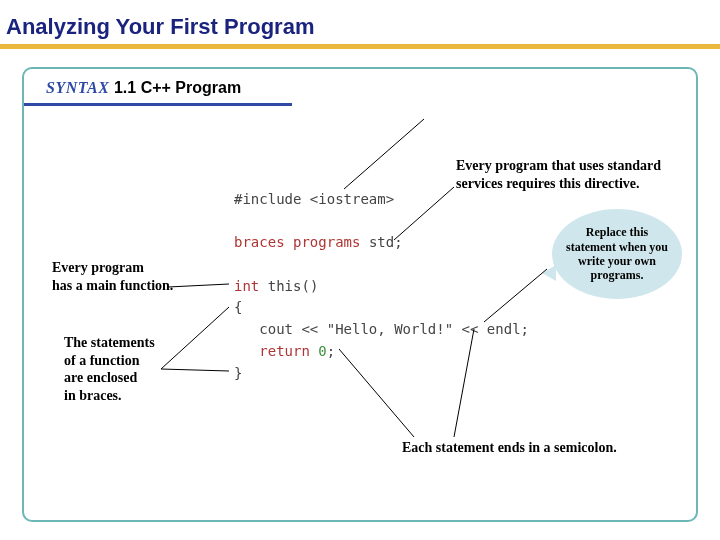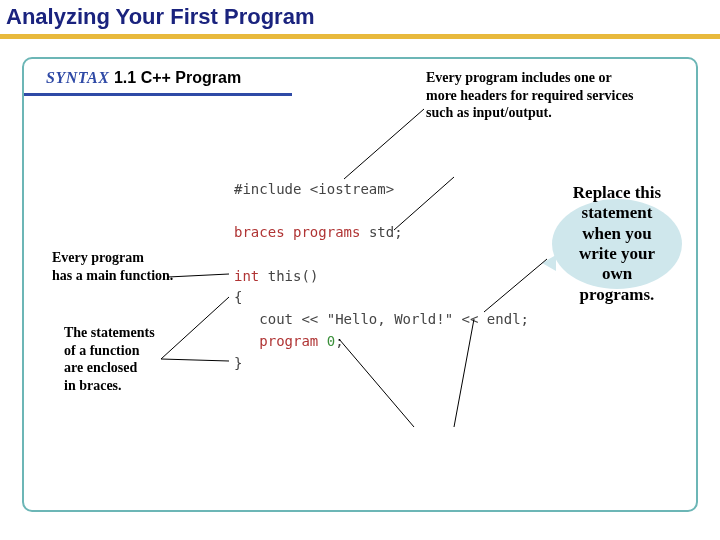--- a/index.html
+++ b/index.html
@@ -5,21 +5,21 @@
   * { box-sizing: border-box; margin: 0; padding: 0; }
   body {
     width: 720px;
     height: 540px;
     background: #ffffff;
     font-family: Arial, Helvetica, sans-serif;
     position: relative;
     overflow: hidden;
   }
   .title-bar {
-    padding: 4px 6px 4px 6px;
+    padding: 14px 6px 4px 6px;
   }
   .title-text {
     font-size: 22px;
     font-weight: bold;
     color: #1a237e;
   }
   .orange-rule {
     height: 5px;
     background: #e8b93c;
     width: 100%;
@@ -76,21 +76,21 @@
     width: 130px;
     height: 90px;
     border-radius: 50% 50% 50% 50%;
     background: #cfe7ec;
     display: flex;
     align-items: center;
     justify-content: center;
     text-align: center;
     padding: 10px 12px;
     font-family: "Comic Sans MS", "Marker Felt", cursive;
-    font-size: 17px;
+    font-size: 12px;
     font-weight: bold;
     line-height: 1.2;
   }
   .callout::after {
     content: "";
     position: absolute;
     left: -10px;
     bottom: 18px;
     width: 0; height: 0;
     border-top: 8px solid transparent;
@@ -121,40 +121,40 @@
   </div>
   <div class="header-underline"></div>
 
   <div class="code-area"><span>#include &lt;iostream&gt;</span>
 
 <span class="kw-red">braces</span> <span class="kw-red">programs</span> <span>std;</span>
 
 <span class="kw-red">int</span> <span>this()</span>
 <span>{</span>
 <span>   </span><span>cout &lt;&lt; "Hello, World!" &lt;&lt; endl;</span>
-<span>   </span><span class="kw-red">program</span> <span class="kw-green">0</span><span>;</span>
+<span>   </span><span class="kw-red">return</span> <span class="kw-green">0</span><span>;</span>
 <span>}</span></div>
 
-  <div class="annotation" style="left:402px; top:10px; width:240px; white-space:pre-line;">Every program includes one or
-more headers for required services
-such as input/output.</div>
 
+  <div class="annotation" style="left:432px; top:88px; width:230px; white-space:pre-line;">Every program that uses standard
+services requires this directive.</div>
 
   <div class="callout" style="left:528px; top:140px;">
     <span>Replace this statement when you write your own programs.</span>
   </div>
 
   <div class="annotation" style="left:40px; top:265px; width:150px; white-space:pre-line;">The statements
 of a function
 are enclosed
 in braces.</div>
 
   <div class="annotation" style="left:28px; top:190px; width:160px; white-space:pre-line;">Every program
 has a main function.</div>
 
+  <div class="annotation" style="left:378px; top:370px; width:280px;">Each statement ends in a semicolon.</div>
 
   <svg class="lines">
     <line x1="320" y1="120" x2="400" y2="50" stroke="#000" stroke-width="1"></line>
     <line x1="370" y1="171" x2="430" y2="118" stroke="#000" stroke-width="1"></line>
     <line x1="460" y1="253" x2="523" y2="200" stroke="#000" stroke-width="1"></line>
     <line x1="144" y1="218" x2="205" y2="215" stroke="#000" stroke-width="1"></line>
     <line x1="137" y1="300" x2="205" y2="238" stroke="#000" stroke-width="1"></line>
     <line x1="137" y1="300" x2="205" y2="302" stroke="#000" stroke-width="1"></line>
     <line x1="315" y1="280" x2="390" y2="368" stroke="#000" stroke-width="1"></line>
     <line x1="450" y1="260" x2="430" y2="368" stroke="#000" stroke-width="1"></line>

